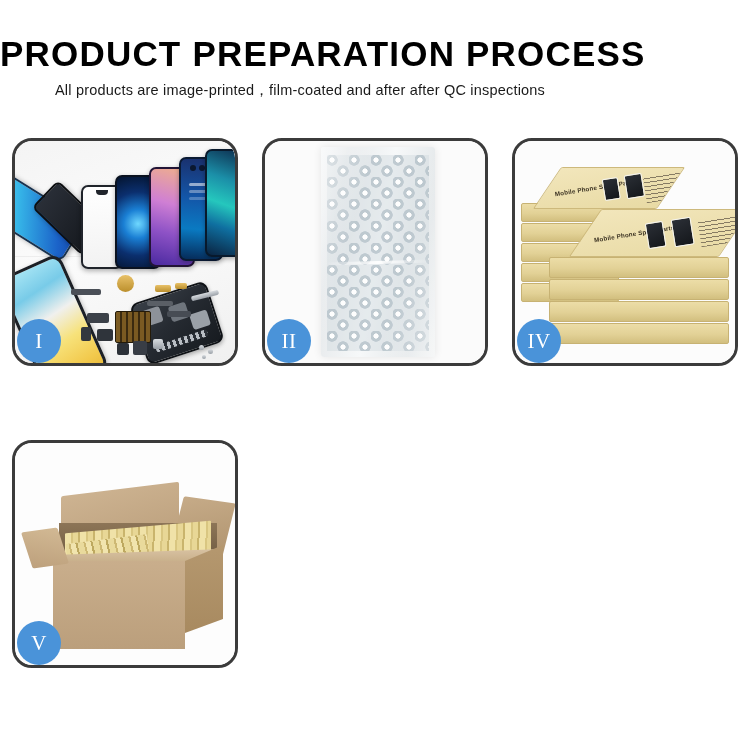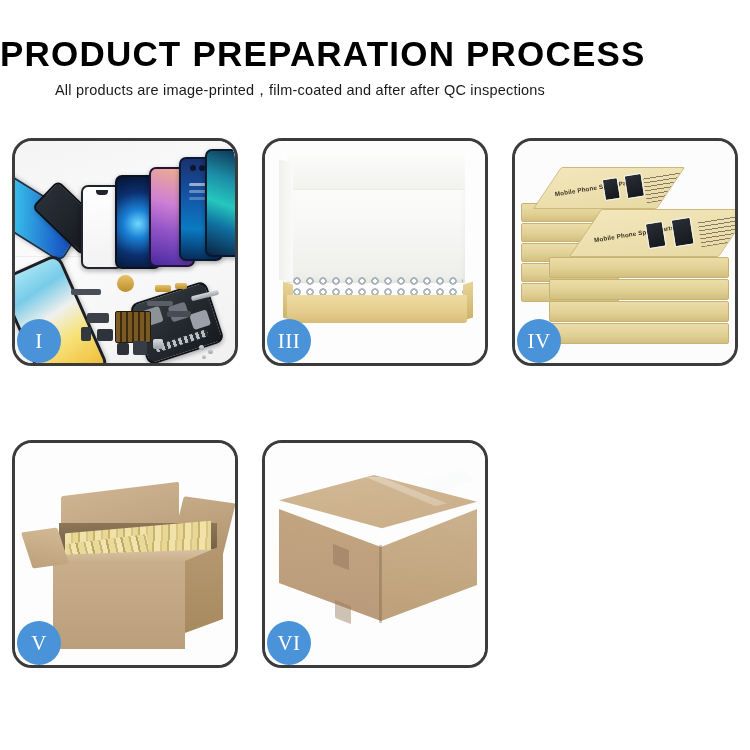--- a/index.html
+++ b/index.html
@@ -488,34 +488,32 @@
           <div class="prt" style="left:96px; top:44px; width:24px; height:6px; background:#474c54;"></div>
           <div class="prt circ silver" style="left:128px;top:78px; width:5px; height:5px;"></div>
           <div class="prt circ silver" style="left:137px;top:82px; width:5px; height:5px;"></div>
           <div class="prt circ silver" style="left:131px;top:88px; width:4px; height:4px;"></div>
           <div class="prt silver" style="left:120px;top:26px; width:28px; height:5px; transform:rotate(-14deg);"></div>
         </div>
       </div>
       <div class="badge">I</div>
     </div>
 
-
     <div class="panel">
       <div class="panel-photo">
-        <div class="p3-bg"></div>
-        <div class="foam-lid"></div>
-        <div class="box3">
-          <div class="box3-lip-l"></div>
-          <div class="box3-lip-r"></div>
-          <div class="box3-inner"></div>
-          <div class="box3-front"></div>
+        <div class="p2-bg"></div>
+        <div class="bubblepack">
+          <div class="bubbles"></div>
+          <div class="bubble-seam"></div>
+          <div class="bubble-sheen"></div>
         </div>
       </div>
-      <div class="badge">III</div>
+      <div class="badge">II</div>
     </div>
+
 
     <div class="panel">
       <div class="panel-photo">
         <div class="p4-bg"></div>
         <div class="stack">
 
           <div class="kbox" style="left:0px;  top:42px; width:96px; height:17px;"></div>
           <div class="kbox" style="left:0px;  top:62px; width:96px; height:17px;"></div>
           <div class="kbox" style="left:0px;  top:82px; width:96px; height:17px;"></div>
           <div class="kbox" style="left:0px;  top:102px;width:96px; height:17px;"></div>
@@ -556,31 +554,15 @@
           <div class="c5-contents2"></div>
           <div class="c5-rim"></div>
           <div class="c5-side"></div>
           <div class="c5-front"></div>
           <div class="c5-flap-left"></div>
         </div>
       </div>
       <div class="badge">V</div>
     </div>
 
-    <div class="panel">
-      <div class="panel-photo">
-        <div class="p6-bg"></div>
-        <div class="carton6">
-          <div class="c6-wrap"></div>
-          <div class="c6-top"></div>
-          <div class="c6-tape"></div>
-          <div class="c6-left"></div>
-          <div class="c6-right"></div>
-          <div class="c6-edge"></div>
-          <div class="c6-nick1"></div>
-          <div class="c6-nick2"></div>
-        </div>
-      </div>
-      <div class="badge">VI</div>
-    </div>
 
   </div>
 </div>
 
 </body></html>

